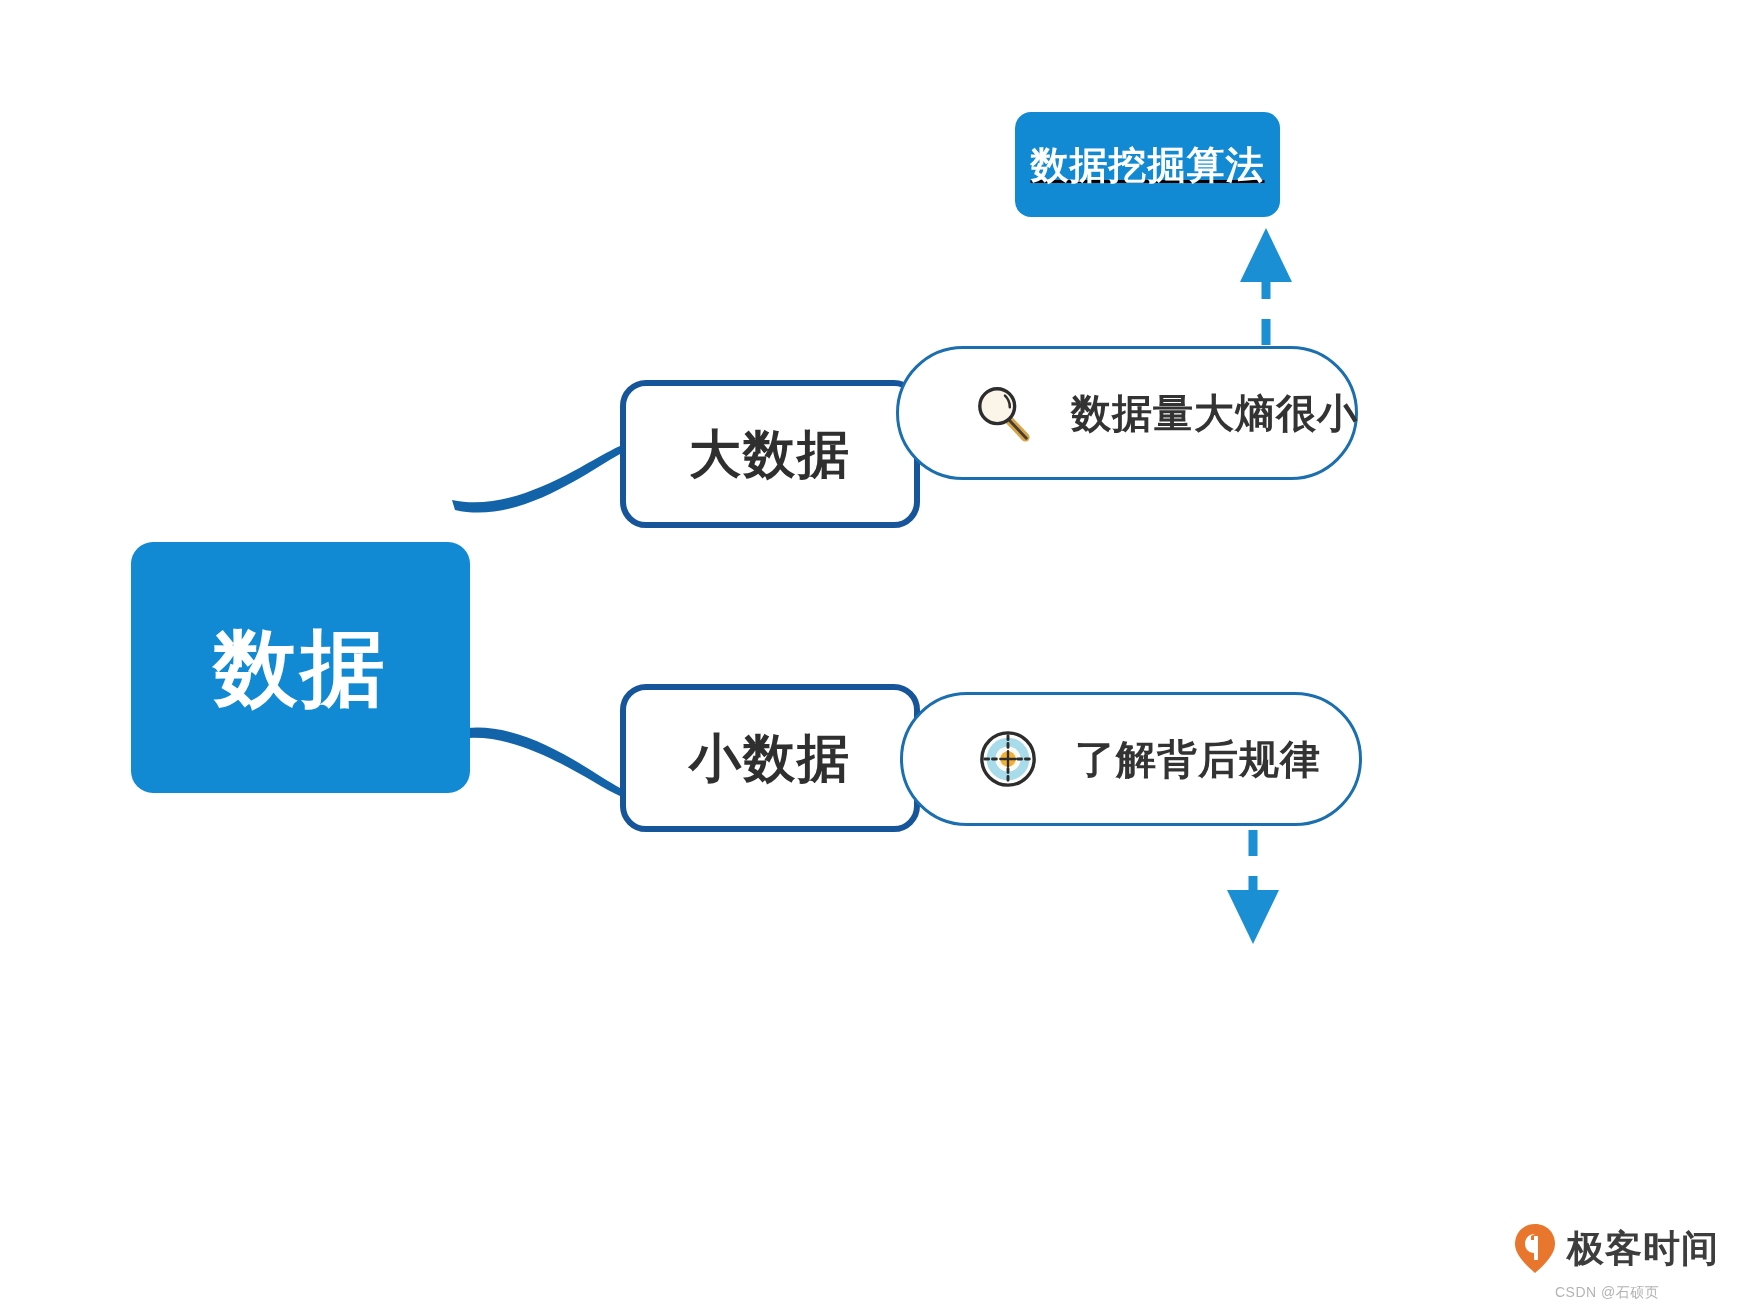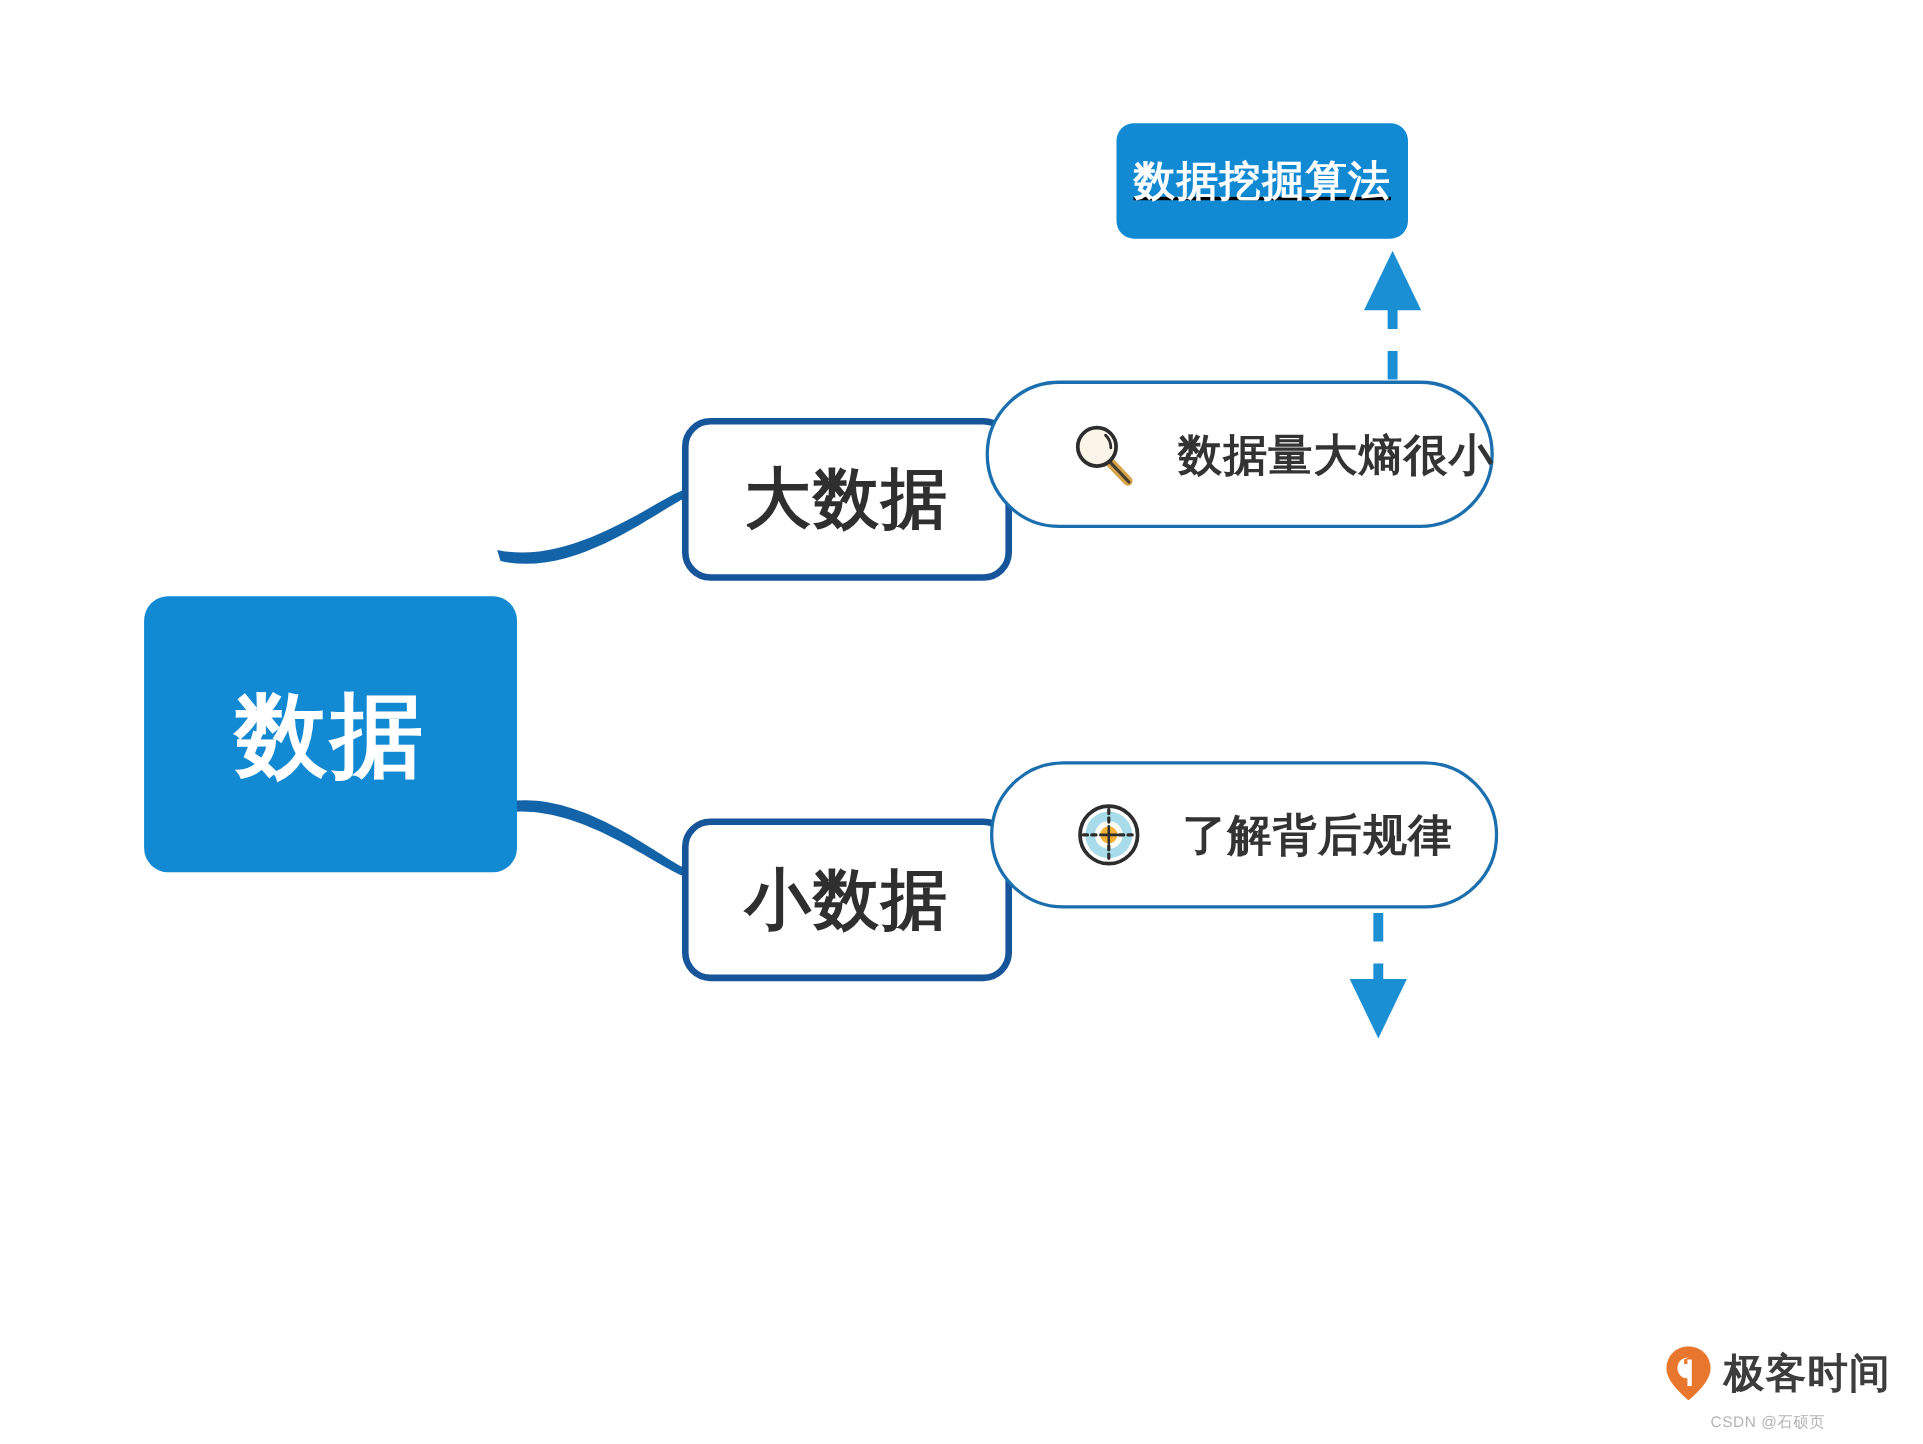--- a/index.html
+++ b/index.html
@@ -56,27 +56,27 @@
     background: #ffffff;
     border: 6px solid #17559a;
     border-radius: 26px;
     box-sizing: border-box;
     display: flex;
     align-items: center;
     justify-content: center;
   }
   .branch-node .label {
     color: #2f2f2f;
-    font-size: 60px;
+    font-size: 52px;
     font-weight: bold;
     letter-spacing: 2px;
     line-height: 1;
   }
   #branch-big  { left: 620px; top: 380px; }
-  #branch-small{ left: 620px; top: 744px; }
+  #branch-small{ left: 620px; top: 684px; }
 
   
   .leaf-pill {
     position: absolute;
     width: 462px;
     height: 134px;
     background: #ffffff;
     border: 3px solid #1b6fae;
     border-radius: 68px;
     box-sizing: border-box;

